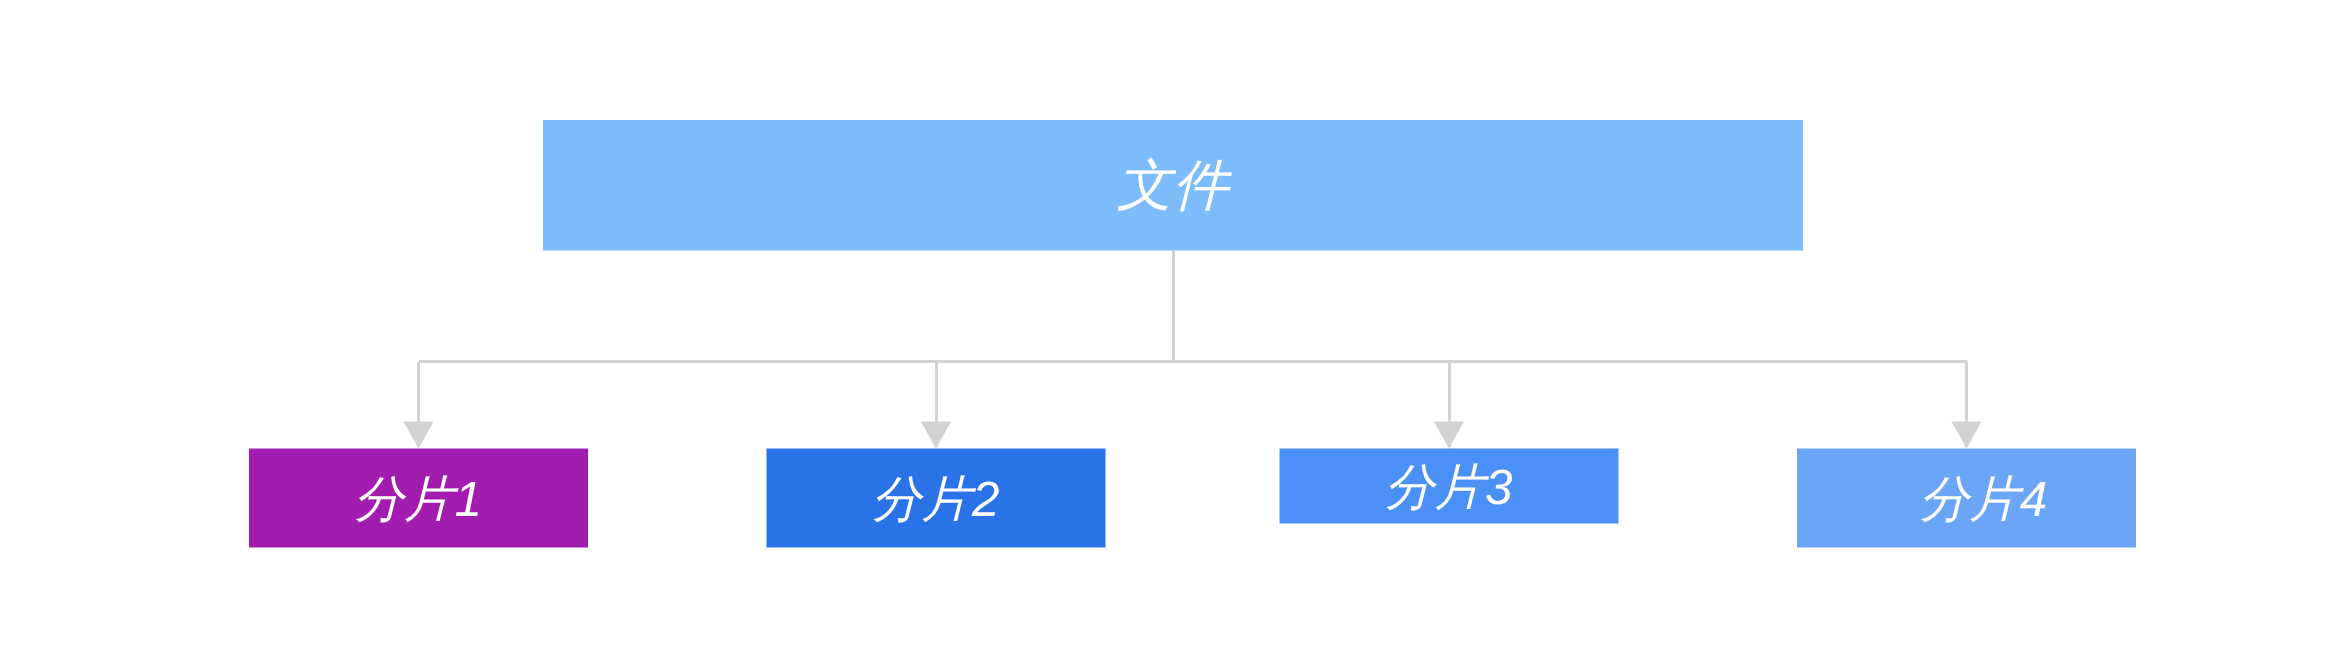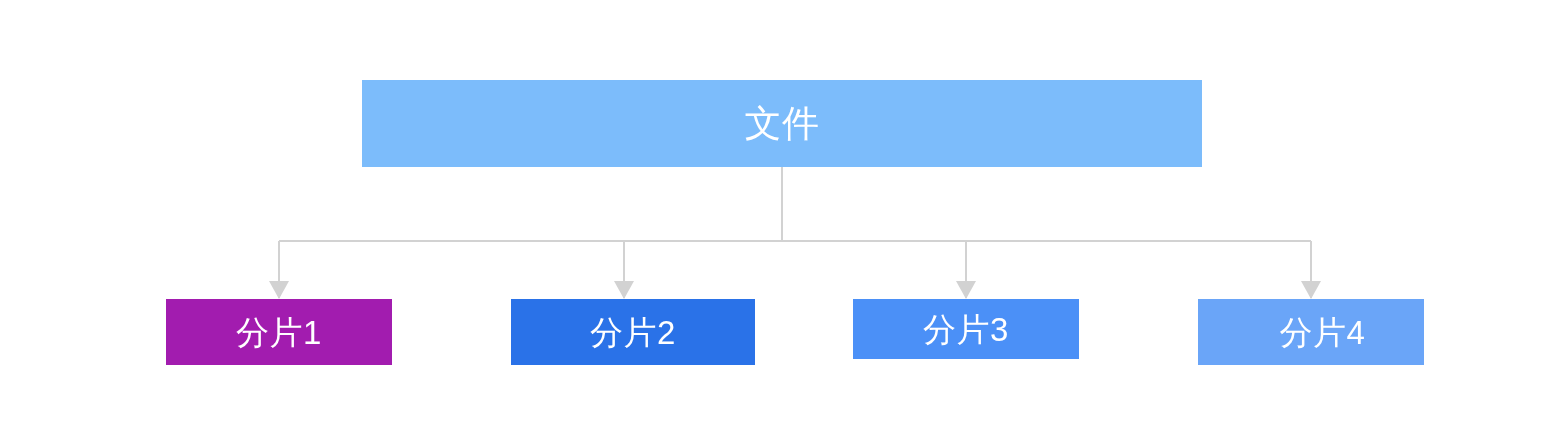--- a/index.html
+++ b/index.html
@@ -29,20 +29,21 @@
   .node {
     position: absolute;
     display: flex;
     align-items: center;
     justify-content: center;
     box-sizing: border-box;
     color: #ffffff;
     letter-spacing: 0.5px;
     user-select: none;
     line-height: 1;
+    font-style: italic;
   }
   .node-root {
     font-size: 37px;
     font-weight: 400;
   }
   .node-shard {
     font-size: 33px;
     font-weight: 400;
   }
   .node-label {
@@ -70,25 +71,25 @@
   </svg>
 
   <div class="node node-root" style="left: 362px; top: 80px; width: 840px; height: 87px; background: rgb(124, 188, 251); color: rgb(255, 255, 255);">
     <span class="node-label">文件</span>
   </div>
 
   <div class="node node-shard" style="left: 166px; top: 299px; width: 226px; height: 66px; background: #a21caf; color: rgb(255, 255, 255);">
     <span class="node-label">分片1</span>
   </div>
 
-  <div class="node node-shard" style="left: 511px; top: 299px; width: 244px; height: 66px; background: rgb(42, 114, 232); color: rgb(255, 255, 255); align-items: center;">
+  <div class="node node-shard" style="left: 511px; top: 299px; width: 226px; height: 66px; background: rgb(42, 114, 232); color: rgb(255, 255, 255); align-items: center;">
     <span class="node-label">分片2</span>
   </div>
 
-  <div class="node node-shard" style="left: 853px; top: 299px; width: 226px; height: 60px; background: rgb(75, 144, 247); color: rgb(255, 255, 255);">
+  <div class="node node-shard" style="left: 853px; top: 299px; width: 226px; height: 50px; background: rgb(75, 144, 247); color: rgb(255, 255, 255);">
     <span class="node-label">分片3</span>
   </div>
 
   <div class="node node-shard" style="left: 1198px; top: 299px; width: 226px; height: 66px; background: rgb(106, 165, 248); color: rgb(255, 255, 255); padding-left: 23px;">
     <span class="node-label">分片4</span>
   </div>
 
 </div>
 
 </body></html>

